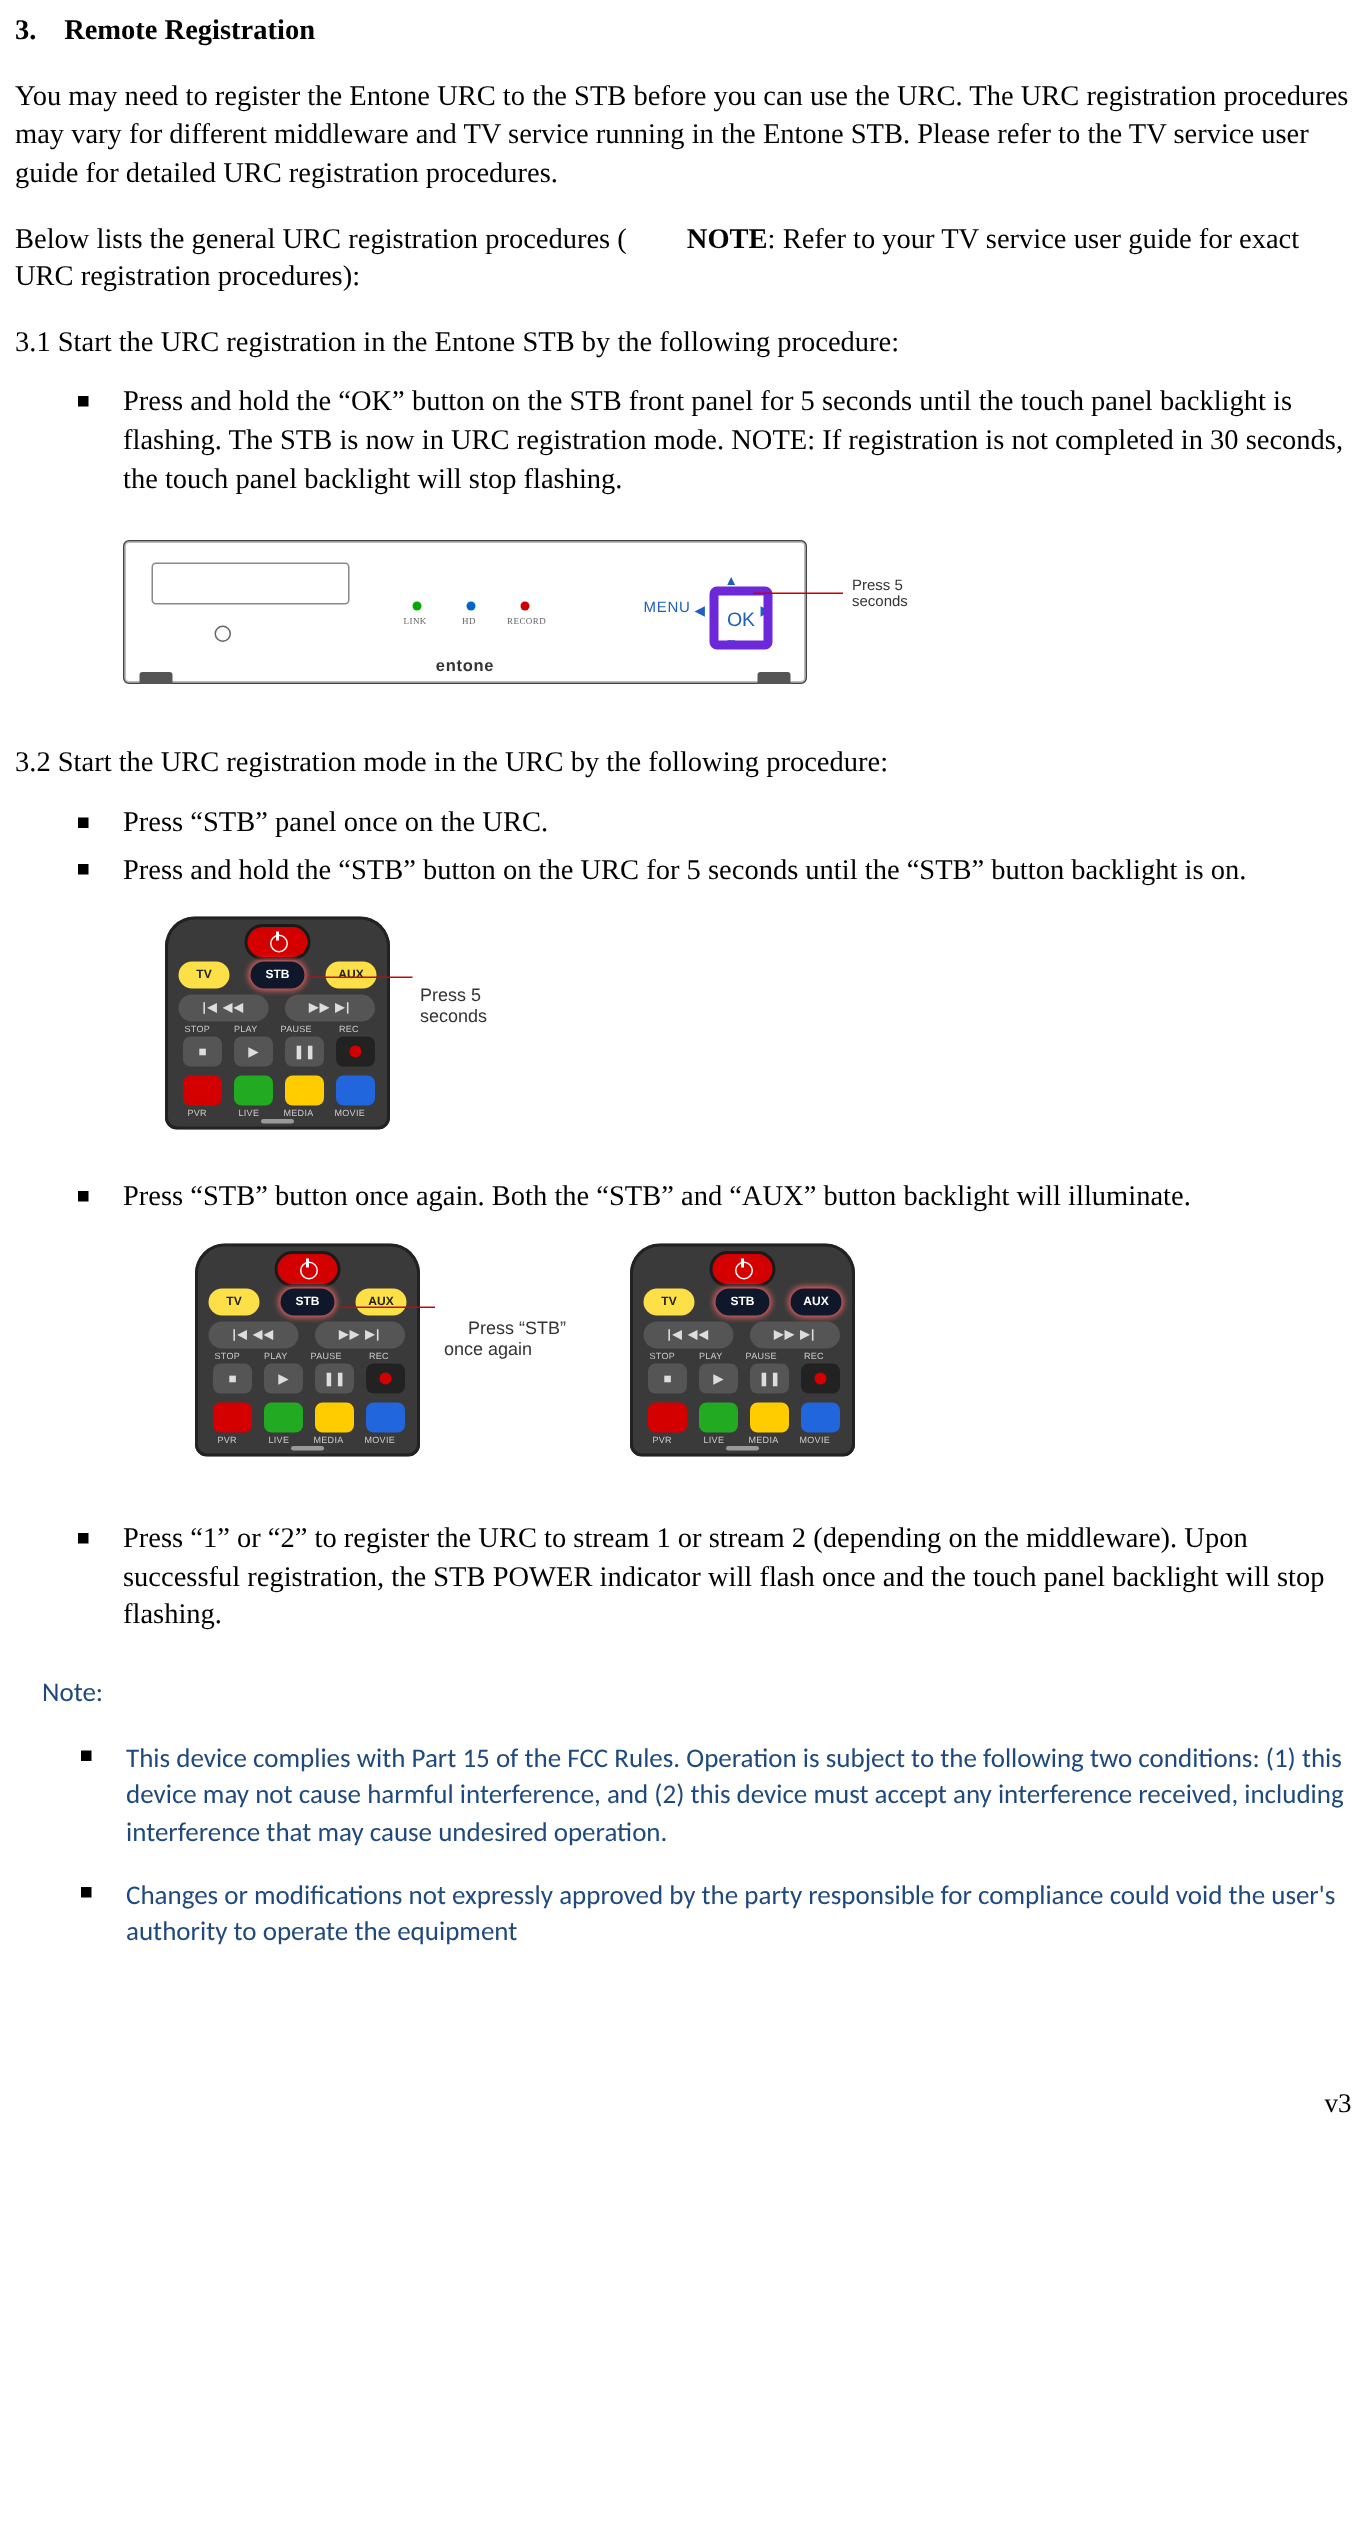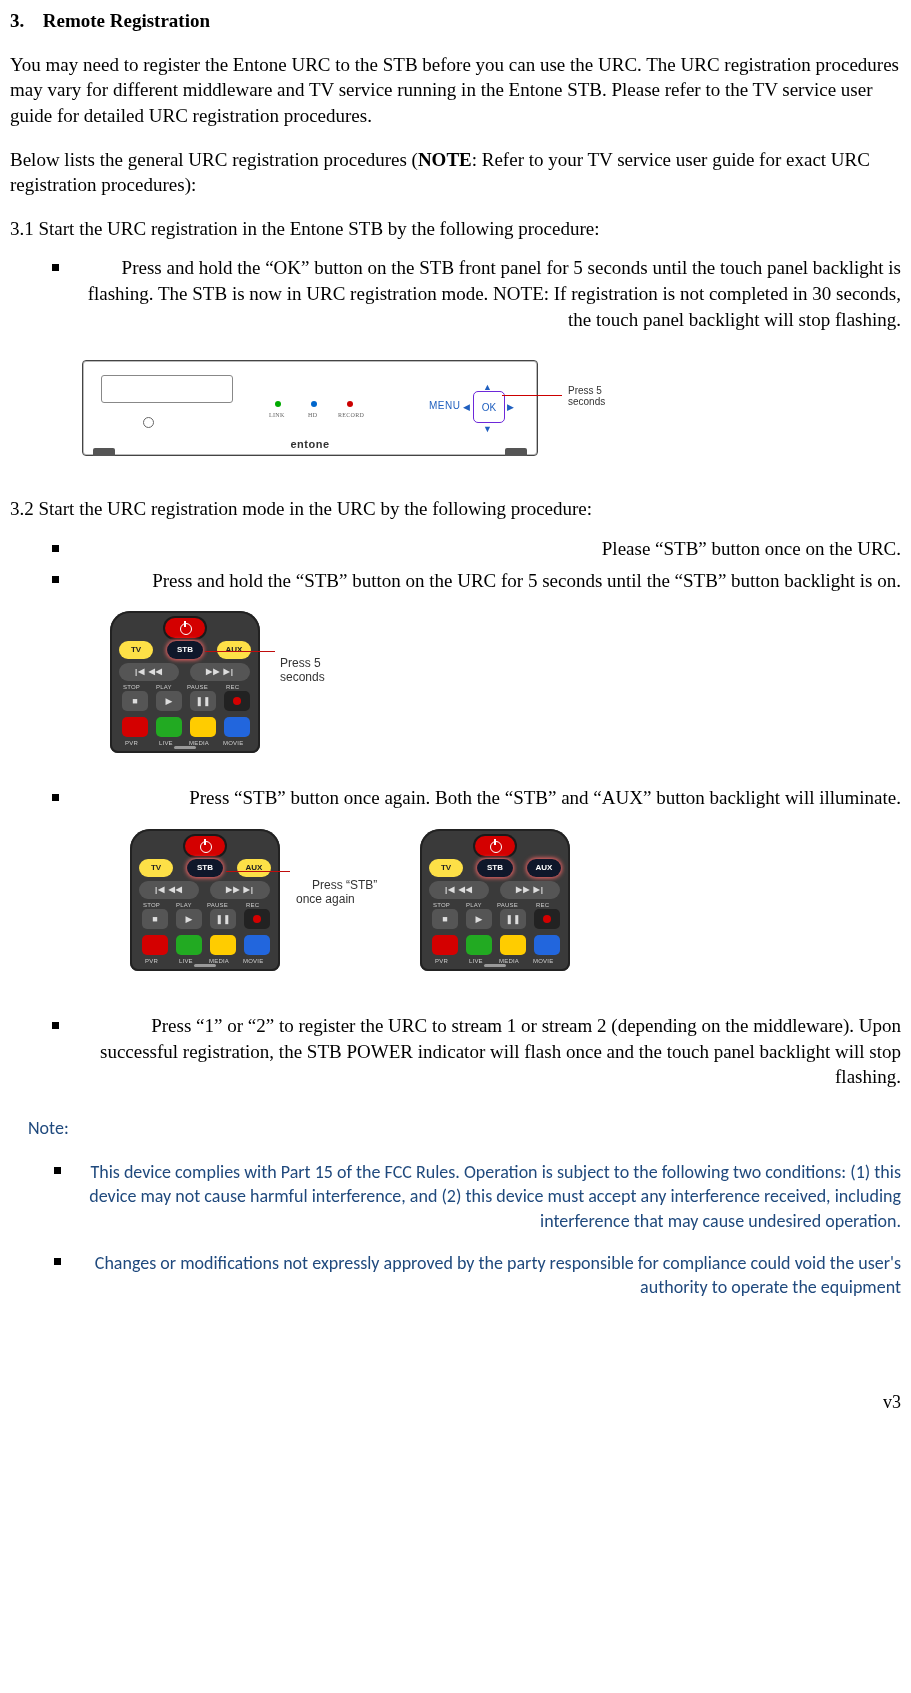--- a/index.html
+++ b/index.html
@@ -10,32 +10,31 @@
     margin: 0;
     padding: 0 10px;
     width: 891px;
   }
   .section-title {
     font-weight: bold;
     margin: 8px 0 18px 0;
   }
   .section-title .num { display:inline-block; width: 28px; }
   p.body { margin: 0 0 18px 0; }
-  p.body .bold { font-weight: bold; }
+  p.body .bold { font-weight: bold; margin-left: 40px; }
   .sub { margin: 0 0 14px 0; }
   ul.sq {
     list-style: none;
     padding-left: 72px;
     margin: 0 0 18px 0;
   }
   ul.sq > li {
     position: relative;
     margin: 0 0 6px 0;
     padding-left: 0;
-    text-align: right;
   }
   ul.sq > li::before {
     content: "";
     position: absolute;
     left: -30px;
     top: 0.45em;
     width: 7px;
     height: 7px;
     background: #000;
   }
@@ -81,23 +80,23 @@
   .led.green  { left:192px; background:#0a0; }
   .led.blue   { left:228px; background:#06c; }
   .led.red    { left:264px; background:#c00; }
   .led-lbl { position:absolute; top:50px; font-size:6px; color:#666; letter-spacing:0.3px; }
   .lbl1{left:186px;} .lbl2{left:225px;} .lbl3{left:255px;}
   .stb-menu {
     position:absolute; left:346px; top:38px; font-size:10px; color:#1f5fbf; font-family:Arial, sans-serif; letter-spacing:0.5px;
   }
   .stb-ok {
     position:absolute; left:390px; top:30px; width:30px; height:30px;
-    border:1px solid #6d28d9; border-radius:5px;
+    border:6px solid #6d28d9; border-radius:5px;
     display:flex; align-items:center; justify-content:center;
-    font-size:10px; color:#1f5fbf; font-family:Arial,sans-serif;
+    font-size:13px; color:#1f5fbf; font-family:Arial,sans-serif;
   }
   .stb-arrow { position:absolute; left:400px; font-size:9px; color:#1f5fbf; }
   .stb-arrow.up{top:20px;} .stb-arrow.dn{top:62px;}
   .stb-arrow.side{ top:40px; }
   .stb-arrow.lft{left:380px;} .stb-arrow.rgt{left:424px;}
   .stb-brand {
     position:absolute; left:0; right:0; bottom:4px; text-align:center;
     font-size:11px; font-weight:bold; color:#333; letter-spacing:0.5px; font-family:Arial,sans-serif;
   }
   .stb-callout-line {
@@ -200,21 +199,21 @@
       <div class="stb-foot r"></div>
   </div>
   <div class="stb-callout-line"></div>
   <div class="stb-callout-text" style="white-space:pre;">Press 5
 seconds</div>
 </div>
 
 <p class="sub">3.2 Start the URC registration mode in the URC by the following procedure:</p>
 
 <ul class="sq">
-  <li>Please “STB” button once on the URC.</li>
+  <li>Press “STB” panel once on the URC.</li>
   <li>Press and hold the “STB” button on the URC for 5 seconds until the “STB” button backlight is on.</li>
 </ul>
 
 <div class="remote-row">
   <div class="remote" style="left:0;">
     <div class="rm-power"></div>
     <div class="pill white tv">TV</div>
     <div class="pill redglow stb">STB</div>
     <div class="pill white aux">AUX</div>
     <div class="pill dark trans1">

